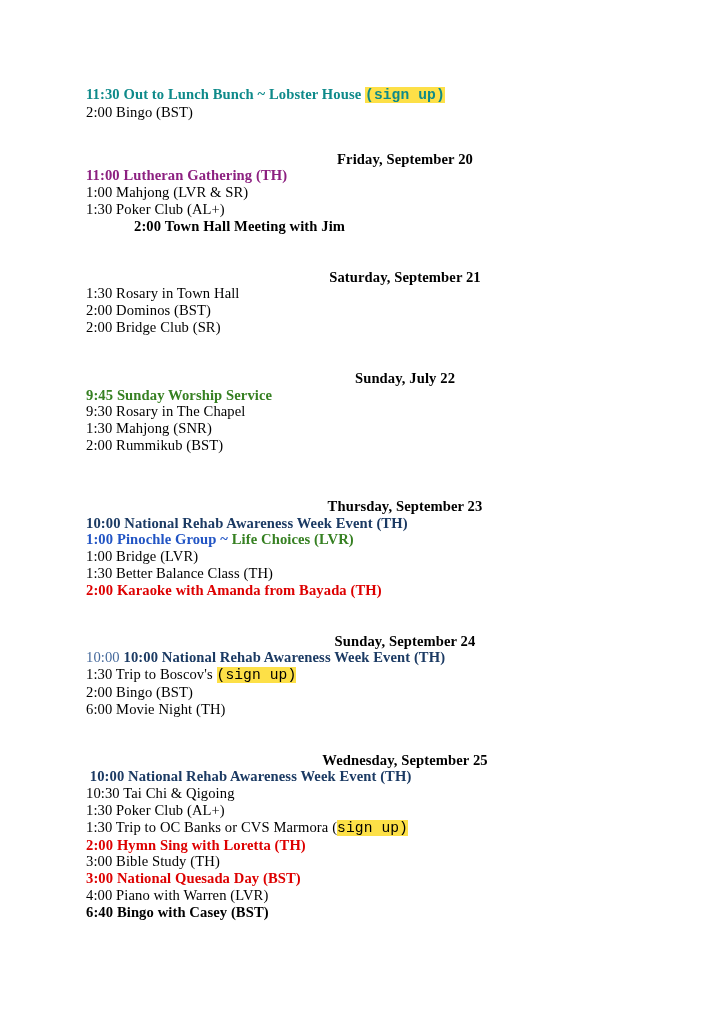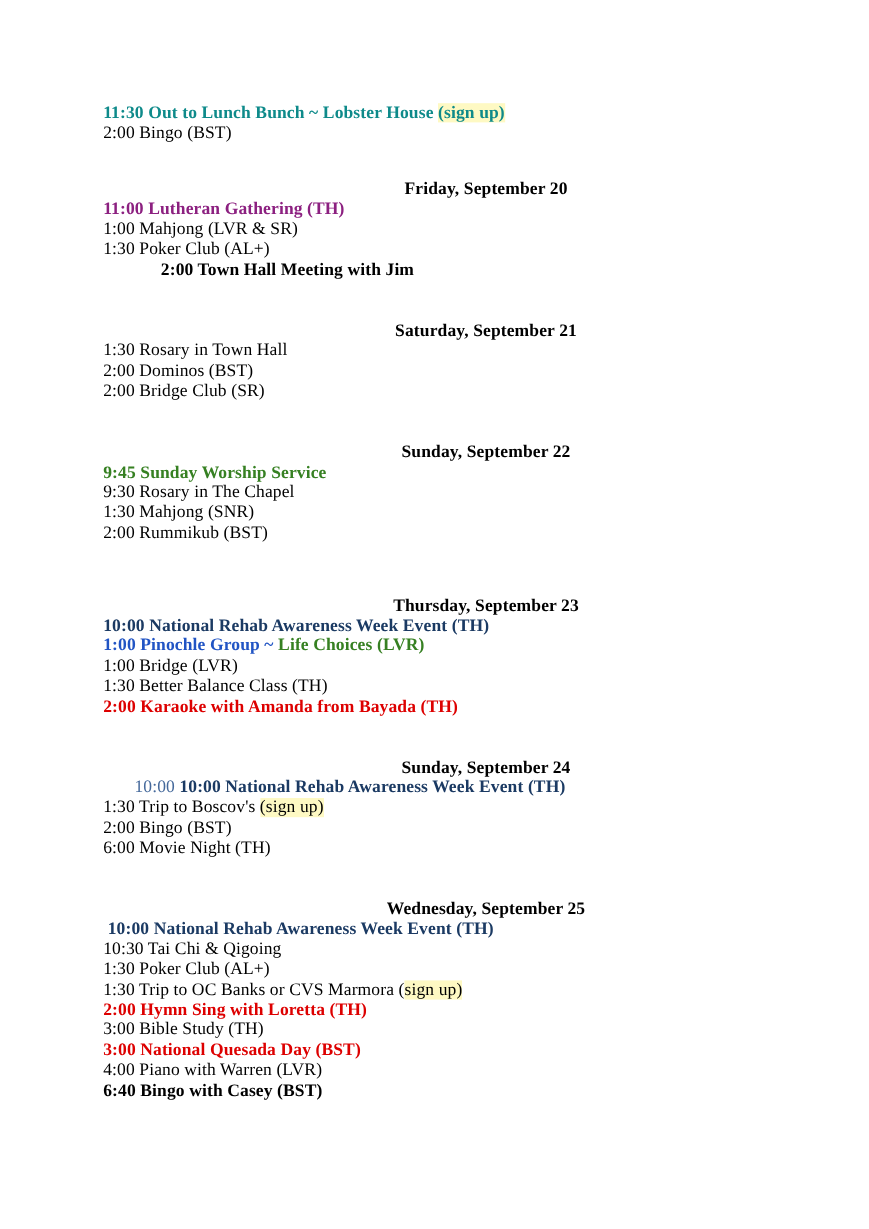--- a/index.html
+++ b/index.html
@@ -33,30 +33,31 @@
     white-space: pre;
     letter-spacing: 0.1px;
   }
   .day {
     font-weight: bold;
     color: #000000;
     text-align: center;
   }
   .b { font-weight: bold; }
   .hl {
-    background: #fef9c3;
+    background: #fde047;
+    font-family: Liberation Mono, monospace;
   }
   
   .c-teal   { color: #0E8A8A; }
   .c-purple { color: #8C2080; }
   .c-steel  { color: #000000; margin-left: 48px; }
   .c-green  { color: #368022; text-align: right; }
   .c-navy   { color: #1B3A63; }
   .c-blue   { color: #2154C4; }
-  .c-slate  { color: #45699B; margin-left: 26px; }
+  .c-slate  { color: #45699B; }
   .c-red    { color: #DD0000; }
   .c-black  { color: #000000; }
 </style>
 </head>
 <body>
 
 <div id="doc">
   <div id="sections-root">
       <div class="section tight">
         <div class="line"><span class="c-teal b">11:30 Out to Lunch Bunch ~ Lobster House </span><span class="c-teal b hl">(sign up)</span></div>
@@ -69,21 +70,21 @@
         <div class="line"><span class="c-black">1:30 Poker Club (AL+)</span></div>
         <div class="line"><span class="c-steel b">2:00 Town Hall Meeting with Jim</span></div>
       </div>
       <div class="section">
         <div class="line day">Saturday, September 21</div>
         <div class="line"><span class="c-black">1:30 Rosary in Town Hall</span></div>
         <div class="line"><span class="c-black">2:00 Dominos (BST)</span></div>
         <div class="line"><span class="c-black">2:00 Bridge Club (SR)</span></div>
       </div>
       <div class="section loose">
-        <div class="line day">Sunday, September 22</div>
+        <div class="line day">Sunday, July 22</div>
         <div class="line"><span class="c-green b">9:45 Sunday Worship Service</span></div>
         <div class="line"><span class="c-black">9:30 Rosary in The Chapel</span></div>
         <div class="line"><span class="c-black">1:30 Mahjong (SNR)</span></div>
         <div class="line"><span class="c-black">2:00 Rummikub (BST)</span></div>
       </div>
       <div class="section">
         <div class="line day">Thursday, September 23</div>
         <div class="line"><span class="c-navy b">10:00 National Rehab Awareness Week Event (TH)</span></div>
         <div class="line"><span class="c-blue b">1:00 Pinochle Group ~ </span><span class="c-green b">Life Choices (LVR)</span></div>
         <div class="line"><span class="c-black">1:00 Bridge (LVR)</span></div>

